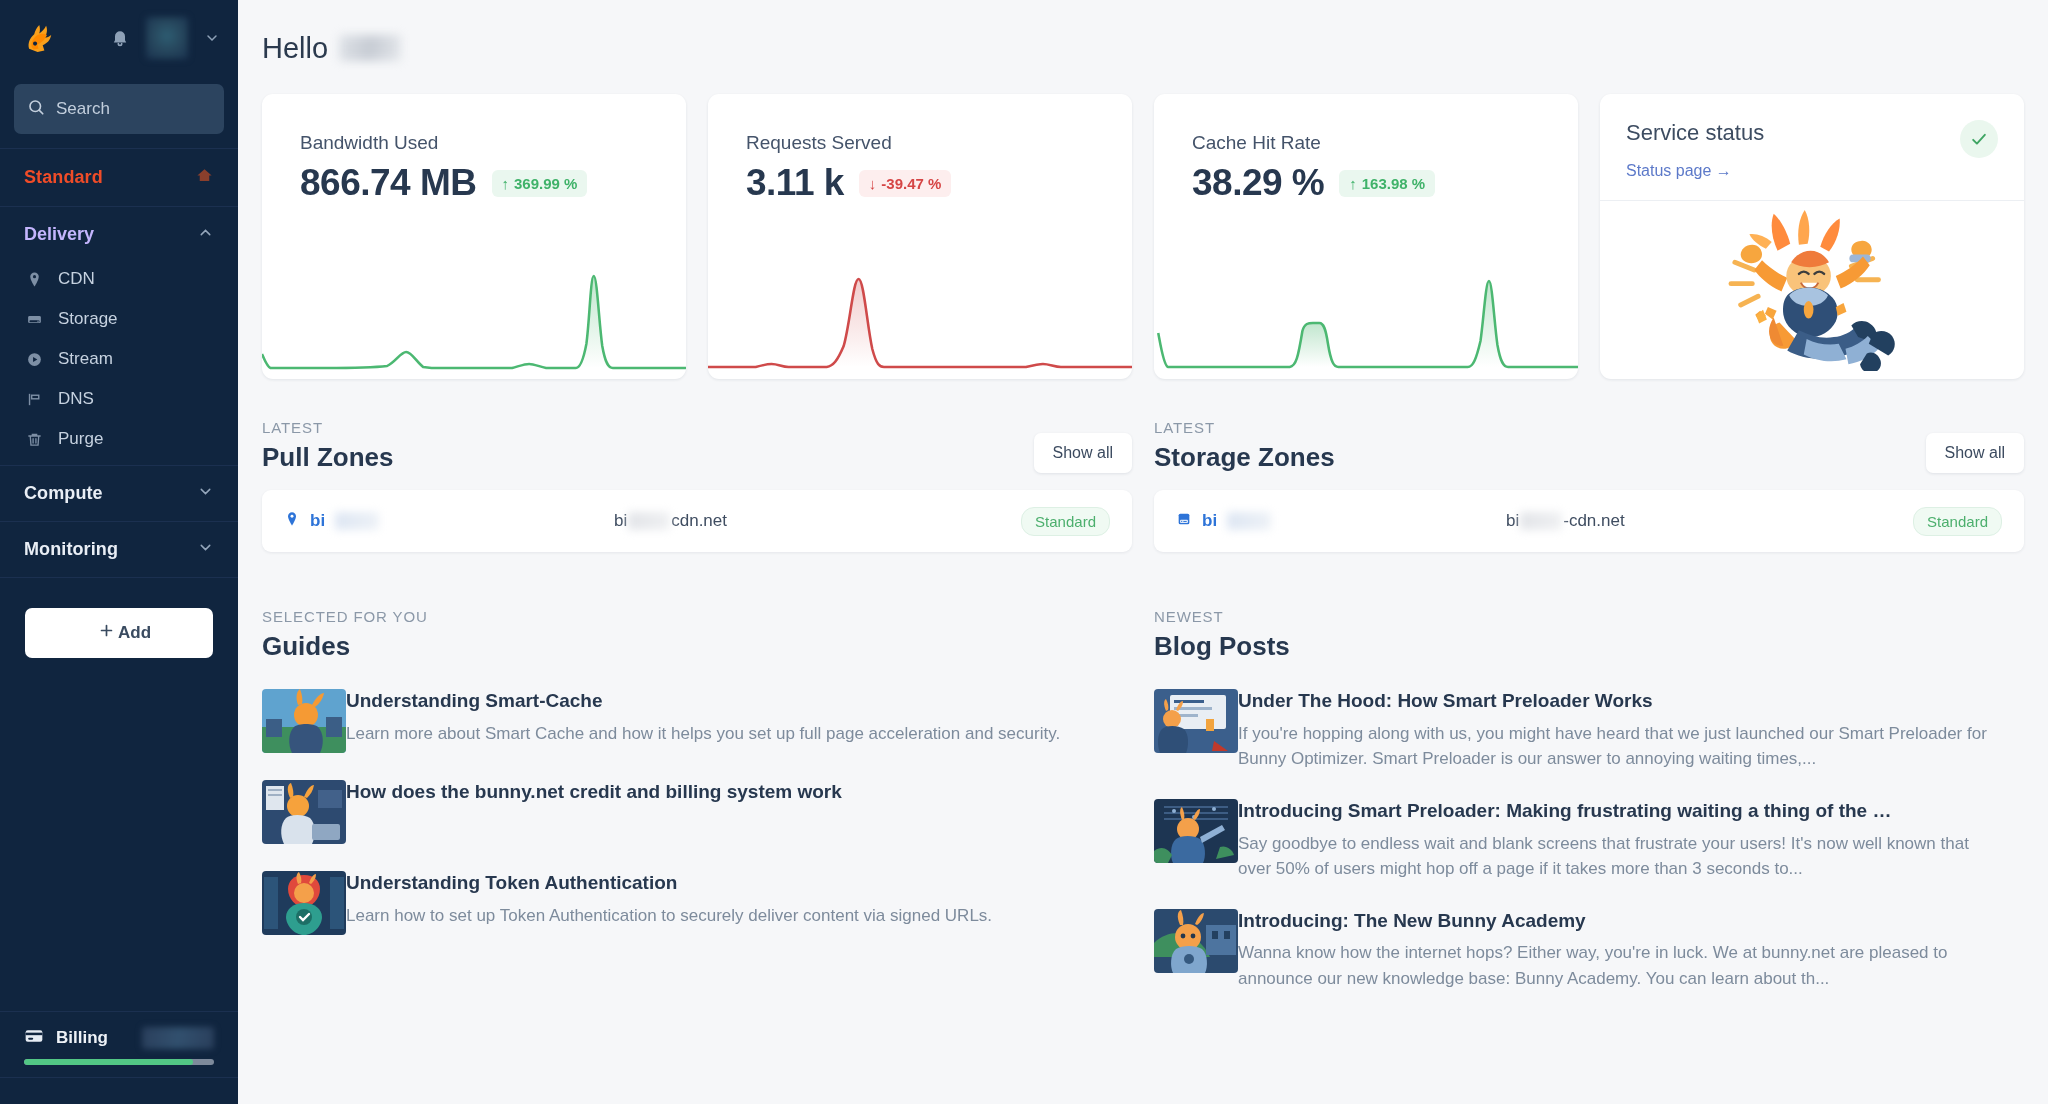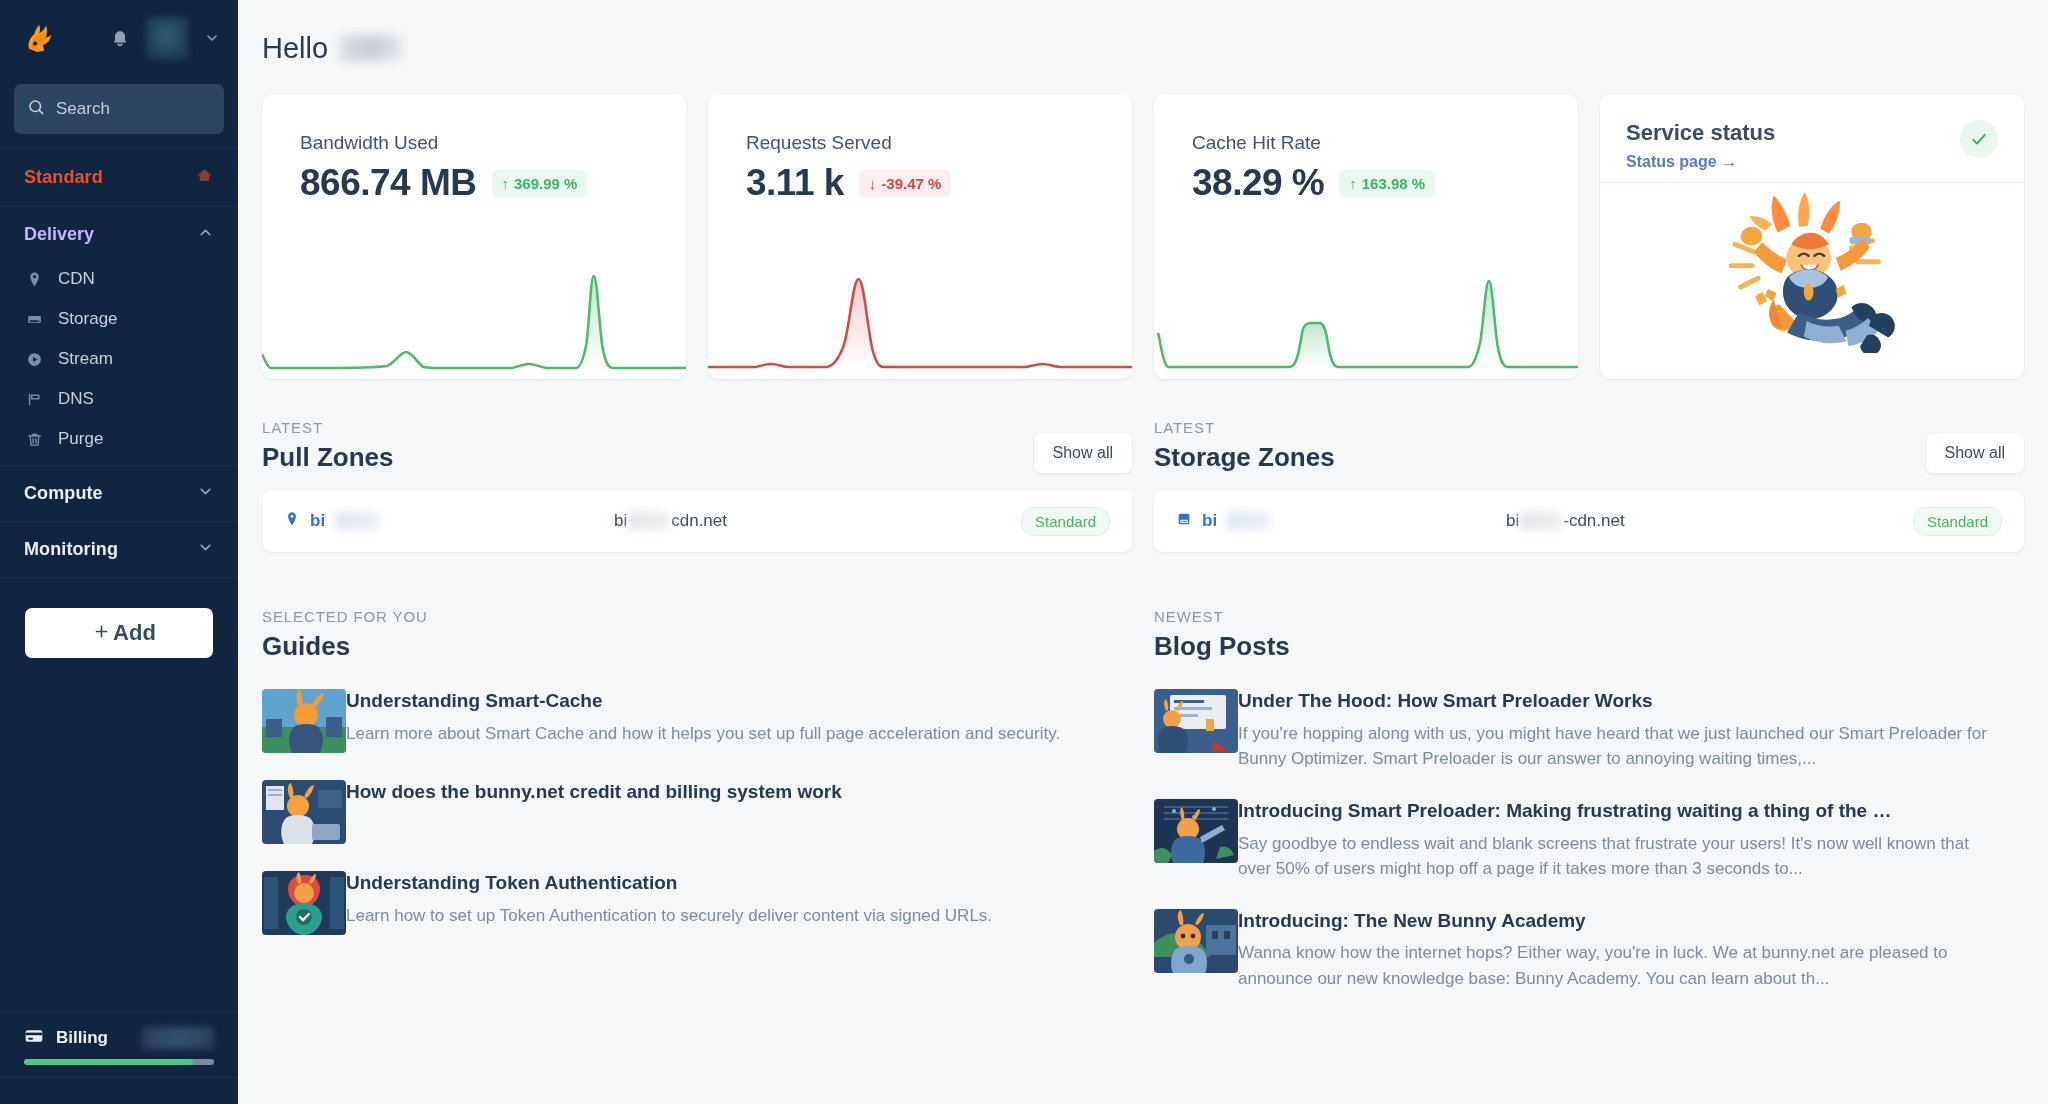--- a/index.html
+++ b/index.html
@@ -55,21 +55,21 @@
     display: flex; align-items: center; gap: 14px;
     padding: 10px 24px; cursor: pointer;
   }
   .sb-item .ico { width: 20px; height: 20px; display: flex; align-items: center; justify-content: center; }
   .sb-item .lbl { font-size: 17px; color: #c6d2e0; }
 
   .sb-addwrap { padding: 30px 25px 0 25px; }
   .add-btn {
     width: 100%; height: 50px; background: #fff; border: 0; border-radius: 7px;
     display: flex; align-items: center; justify-content: center; gap: 3px;
-    font-size: 22px; font-weight: 600; color: #3a4b60; cursor: pointer;
+    font-size: 17px; font-weight: 600; color: #3a4b60; cursor: pointer;
     font-family: "Liberation Sans", sans-serif;
     padding-left: 11px;
   }
 
   .sb-billing {
     position: absolute; left: 0; right: 0; bottom: 26px;
     border-top: 1px solid #1b3050; border-bottom: 1px solid #1b3050;
     padding: 14px 24px 12px 24px;
   }
   .sb-billing-row { display: flex; align-items: center; gap: 12px; }
@@ -109,24 +109,24 @@
     font-size: 15px; font-weight: bold; border-radius: 6px; padding: 5px 10px;
   }
   .badge.up { background: #eaf7ef; color: #3fb269; }
   .badge.down { background: #fdeeee; color: #d64545; }
   .spark { position: absolute; left: 0; right: 0; bottom: 0; height: 130px; }
   .spark svg { display: block; width: 100%; height: 100%; }
 
   .status-card { flex: 1 1 0; height: 285px; }
   .status-hd {
     display: flex; align-items: flex-start; justify-content: space-between;
-    padding: 26px 26px 11px 26px; border-bottom: 1px solid #eceff3; font-weight: bold;
+    padding: 26px 26px 20px 26px; border-bottom: 1px solid #eceff3;
   }
   .status-title { font-size: 22px; color: #3d4c61; }
-  .status-link { font-size: 16px; color: #5c79c9; margin-top: 7px; display: block; cursor: pointer; }
+  .status-link { font-size: 16px; color: #5c79c9; margin-top: 16px; display: block; cursor: pointer; }
   .status-ok {
     width: 38px; height: 38px; border-radius: 50%; background: #eaf7ee;
     display: flex; align-items: center; justify-content: center;
   }
   .status-art { display: flex; align-items: center; justify-content: center; height: 175px; }
 
   
   .zones { display: flex; gap: 22px; padding: 40px 24px 0 24px; }
   .zone-col { flex: 1 1 0; }
   .zone-hd { display: flex; align-items: flex-end; justify-content: space-between; }

